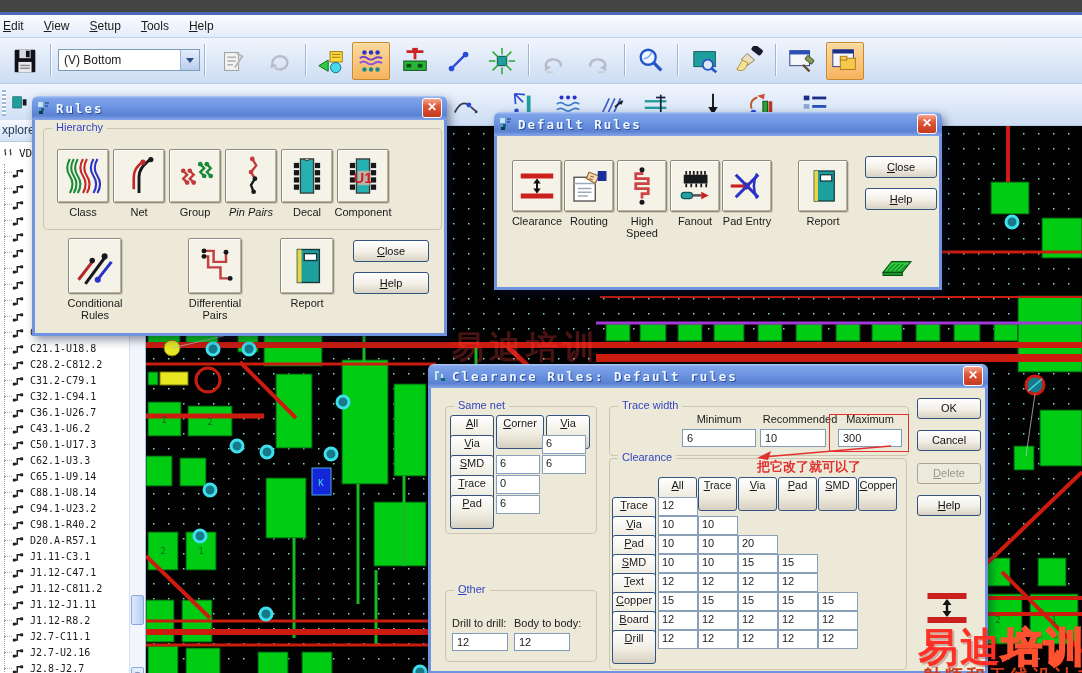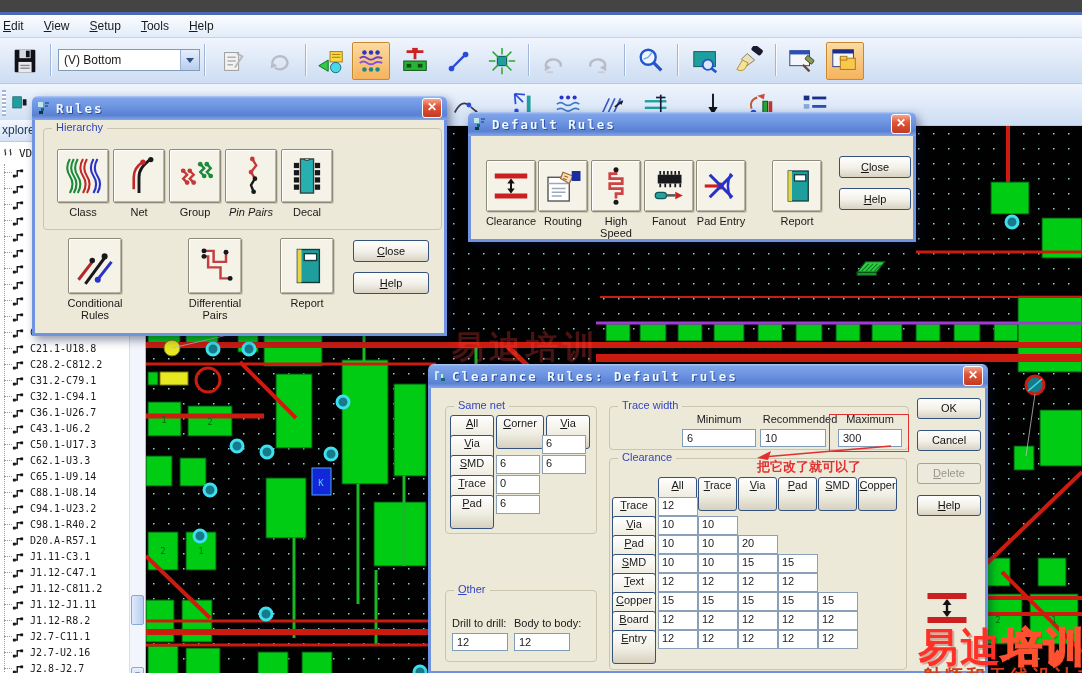--- a/index.html
+++ b/index.html
@@ -76,21 +76,21 @@
   display:flex;align-items:center}
 .flbl{position:absolute;font-size:11px;white-space:nowrap}
 .mx-btn{position:absolute;height:34px;background:linear-gradient(#fff,#f0ede2 55%,#d6d0c0);
   border:1px solid #33527e;border-radius:3px;font-size:11px;text-align:center;line-height:15px}
 .mx-btn::first-letter{text-decoration:underline}
 .mx-cell{position:absolute;height:19px;background:#fff;border:1px solid #8aa0b8;font-size:11px;padding:1px 3px}
 .red-box{position:absolute;border:1px solid #e03030;z-index:3}
 .annot{position:absolute;color:#e03030;font-weight:bold;font-size:13px;font-family:"DejaVu Sans",sans-serif;
   white-space:nowrap;z-index:3}
 #dlg-rules{left:32px;top:84px;width:415px;height:240px;z-index:5}
-#dlg-default{left:468px;top:100px;width:448px;height:130px;z-index:6}
+#dlg-default{left:494px;top:100px;width:448px;height:178px;z-index:6}
 #dlg-clear{left:428px;top:352px;width:560px;height:310px;z-index:7}
 .hier-row{position:absolute;left:12px;top:20px;display:flex;gap:2px}
 .abs{position:absolute}
 </style>
 </head>
 <body>
 
 <div class="screen">
   <div class="topedge"></div>
   <div class="menubar" id="menubar">
@@ -814,20 +814,40 @@
                     <rect x="6" y="22.5" width="4" height="4"></rect>
                     <rect x="22" y="6" width="4" height="4"></rect>
                     <rect x="22" y="11.5" width="4" height="4"></rect>
                     <rect x="22" y="17" width="4" height="4"></rect>
                     <rect x="22" y="22.5" width="4" height="4"></rect>
                   </g>
                 </svg>
               </div>
               <div class="icon-lbl">Decal</div>
             </div>
+            <div class="icon-cell" style="width: 54px;">
+              <div class="icon-btn" style="width:52px;height:54px">
+                <svg width="42" height="42" viewBox="0 0 32 32">
+                  <rect x="11" y="3" width="10" height="26" fill="#26b0b0" stroke="#3a3a3a"></rect>
+                  <g fill="#16181c">
+                    <rect x="6" y="6" width="4" height="4"></rect>
+                    <rect x="6" y="11.5" width="4" height="4"></rect>
+                    <rect x="6" y="17" width="4" height="4"></rect>
+                    <rect x="6" y="22.5" width="4" height="4"></rect>
+                    <rect x="22" y="6" width="4" height="4"></rect>
+                    <rect x="22" y="11.5" width="4" height="4"></rect>
+                    <rect x="22" y="17" width="4" height="4"></rect>
+                    <rect x="22" y="22.5" width="4" height="4"></rect>
+                  </g>
+                  <rect x="12" y="12" width="9" height="11" fill="#b8b4aa"></rect>
+                  <text x="16" y="21" font-size="11" font-weight="bold" fill="#c22" text-anchor="middle" font-family="Liberation Sans,sans-serif">U1</text>
+                </svg>
+              </div>
+              <div class="icon-lbl">Component</div>
+            </div>
           </div>
       </div>
       <div id="rules-tools">
           <div class="icon-cell abs" style="left: 20px; top: 118px; width: 80px;">
             <div class="icon-btn" style="width:54px;height:56px">
               <svg width="44" height="44" viewBox="0 0 32 32">
                 <line x1="4" y1="26" x2="14" y2="13" stroke="#b22828" stroke-width="2.2"></line>
                 <line x1="9" y1="29" x2="23" y2="10" stroke="#16181c" stroke-width="2.2"></line>
                 <line x1="17" y1="27" x2="28" y2="13" stroke="#2832c8" stroke-width="2.2"></line>
                 <circle cx="23" cy="9" r="2.2" fill="#16181c"></circle>
@@ -983,21 +1003,21 @@
             <div class="mx-cell" style="left:96px;top:28px;width:44px">6</div>
             <div class="mx-btn" style="left:4px;top:48px;width:44px">SMD</div>
             <div class="mx-cell" style="left:50px;top:48px;width:44px">6</div>
             <div class="mx-cell" style="left:96px;top:48px;width:44px">6</div>
             <div class="mx-btn" style="left:4px;top:68px;width:44px">Trace</div>
             <div class="mx-cell" style="left:50px;top:68px;width:44px">0</div>
             <div class="mx-btn" style="left:4px;top:88px;width:44px">Pad</div>
             <div class="mx-cell" style="left:50px;top:88px;width:44px">6</div>
           </div>
       </div>
-      <div class="grp" style="left:178px;top:18px;width:300px;height:44px">
+      <div class="grp" style="left:178px;top:18px;width:300px;height:50px">
         <span class="grp-lbl">Trace width</span>
         <div id="trace-width-fields">
             <div class="flbl" style="left:72px;top:6px;width:74px;text-align:center">Minimum</div>
      <div class="field" style="left:72px;top:22px;width:74px;height:18px">6</div>
             <div class="flbl" style="left:150px;top:6px;width:80px;text-align:center">Recommended</div>
      <div class="field" style="left:150px;top:22px;width:66px;height:18px">10</div>
             <div class="flbl" style="left:228px;top:6px;width:64px;text-align:center">Maximum</div>
      <div class="field" style="left:228px;top:22px;width:64px;height:18px">300</div>
           </div>
       </div>
@@ -1040,21 +1060,21 @@
             <div class="mx-cell" style="left:88px;top:133px;width:40px">15</div>
             <div class="mx-cell" style="left:128px;top:133px;width:40px">15</div>
             <div class="mx-cell" style="left:168px;top:133px;width:40px">15</div>
             <div class="mx-cell" style="left:208px;top:133px;width:40px">15</div>
             <div class="mx-btn" style="left:2px;top:152px;width:44px">Board</div>
             <div class="mx-cell" style="left:48px;top:152px;width:40px">12</div>
             <div class="mx-cell" style="left:88px;top:152px;width:40px">12</div>
             <div class="mx-cell" style="left:128px;top:152px;width:40px">12</div>
             <div class="mx-cell" style="left:168px;top:152px;width:40px">12</div>
             <div class="mx-cell" style="left:208px;top:152px;width:40px">12</div>
-            <div class="mx-btn" style="left:2px;top:171px;width:44px">Entry</div>
+            <div class="mx-btn" style="left:2px;top:171px;width:44px">Drill</div>
             <div class="mx-cell" style="left:48px;top:171px;width:40px">12</div>
             <div class="mx-cell" style="left:88px;top:171px;width:40px">12</div>
             <div class="mx-cell" style="left:128px;top:171px;width:40px">12</div>
             <div class="mx-cell" style="left:168px;top:171px;width:40px">12</div>
             <div class="mx-cell" style="left:208px;top:171px;width:40px">12</div>
           </div>
       </div>
       <div class="grp" style="left:14px;top:202px;width:152px;height:72px">
         <span class="grp-lbl u1">Other</span>
         <div id="other-fields">

